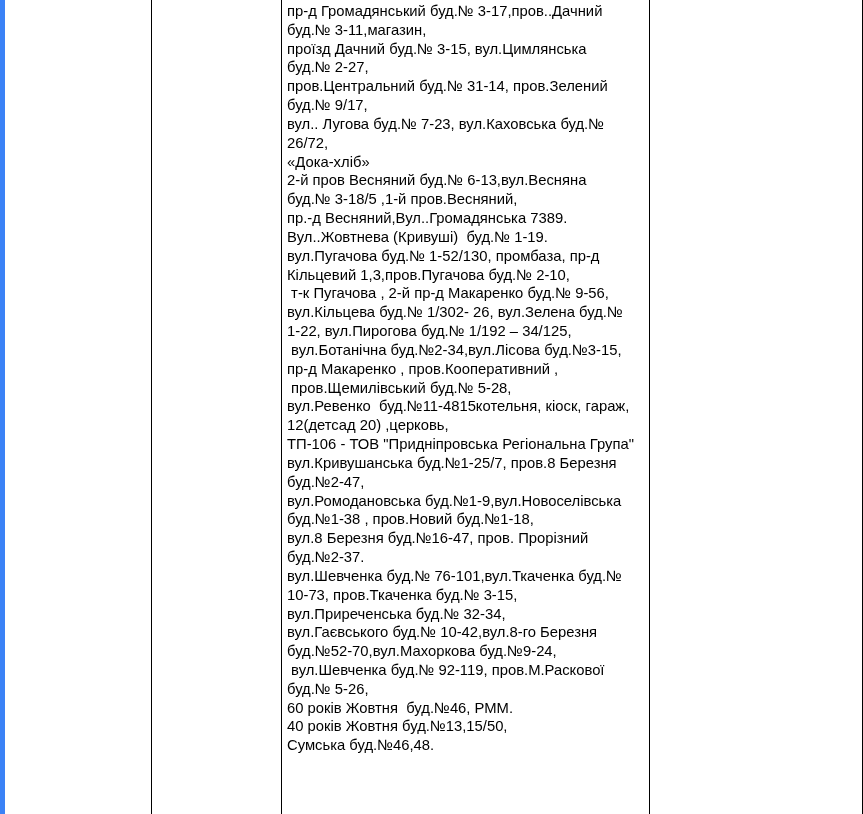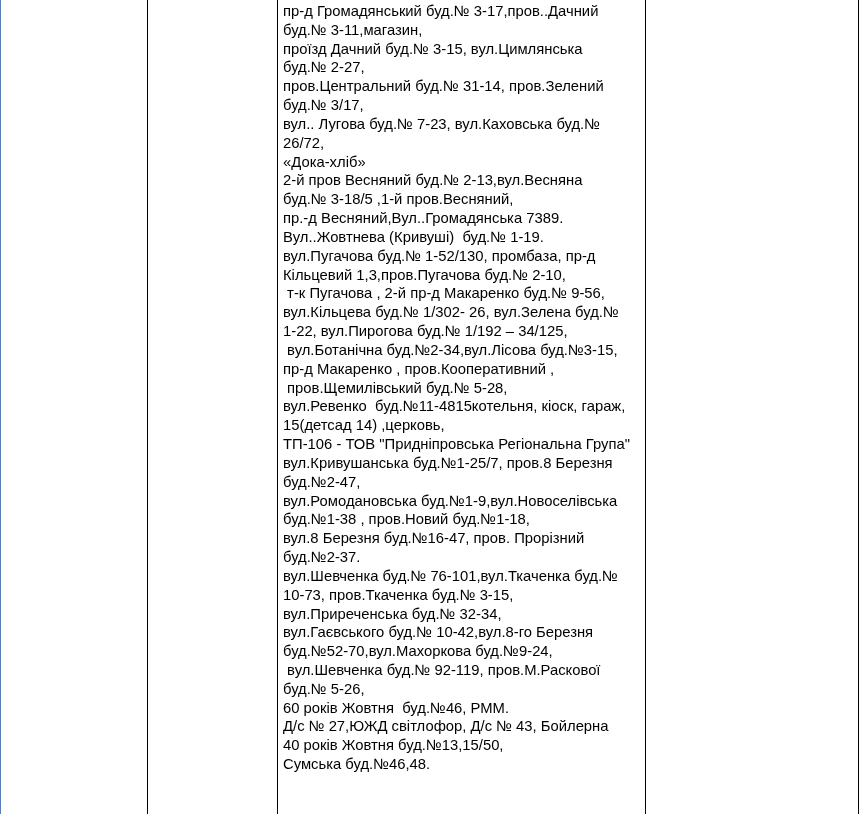--- a/index.html
+++ b/index.html
@@ -13,21 +13,21 @@
     height: 814px;
     overflow: hidden;
     background: #ffffff;
     font-family: "Liberation Sans", "DejaVu Sans", sans-serif;
     color: #000000;
   }
   .table {
     display: flex;
     width: 858px;
     height: 814px;
-    border-left: 1px solid #3b82f6;
+    border-left: 5px solid #3b82f6;
   }
   .cell {
     box-sizing: border-box;
     border-right: 1px solid #000000;
     height: 814px;
     overflow: hidden;
   }
   .cell.c1 { width: 147px; }
   .cell.c2 { width: 130px; }
   .cell.c3 { width: 368px; padding: 2px 3px 0 5px; }
@@ -46,53 +46,52 @@
   <div class="table">
     <div class="cell c1"></div>
     <div class="cell c2"></div>
     <div class="cell c3">
       <div class="lines">
           <div class="line">пр-д Громадянський буд.№ 3-17,пров..Дачний</div>
           <div class="line">буд.№ 3-11,магазин,</div>
           <div class="line">проїзд Дачний буд.№ 3-15, вул.Цимлянська</div>
           <div class="line">буд.№ 2-27,</div>
           <div class="line">пров.Центральний буд.№ 31-14, пров.Зелений</div>
-          <div class="line">буд.№ 3/17,</div>
+          <div class="line">буд.№ 9/17,</div>
           <div class="line">вул.. Лугова буд.№ 7-23, вул.Каховська буд.№</div>
           <div class="line">26/72,</div>
           <div class="line">«Дока-хліб»</div>
-          <div class="line">2-й пров Весняний буд.№ 2-13,вул.Весняна</div>
+          <div class="line">2-й пров Весняний буд.№ 6-13,вул.Весняна</div>
           <div class="line">буд.№ 3-18/5 ,1-й пров.Весняний,</div>
           <div class="line">пр.-д Весняний,Вул..Громадянська 7389.</div>
           <div class="line">Вул..Жовтнева (Кривуші)  буд.№ 1-19.</div>
           <div class="line">вул.Пугачова буд.№ 1-52/130, промбаза, пр-д</div>
           <div class="line">Кільцевий 1,3,пров.Пугачова буд.№ 2-10,</div>
           <div class="line"> т-к Пугачова , 2-й пр-д Макаренко буд.№ 9-56,</div>
           <div class="line">вул.Кільцева буд.№ 1/302- 26, вул.Зелена буд.№</div>
           <div class="line">1-22, вул.Пирогова буд.№ 1/192 – 34/125,</div>
           <div class="line"> вул.Ботанічна буд.№2-34,вул.Лісова буд.№3-15,</div>
           <div class="line">пр-д Макаренко , пров.Кооперативний ,</div>
           <div class="line"> пров.Щемилівський буд.№ 5-28,</div>
           <div class="line">вул.Ревенко  буд.№11-4815котельня, кіоск, гараж,</div>
-          <div class="line">15(детсад 14) ,церковь,</div>
+          <div class="line">12(детсад 20) ,церковь,</div>
           <div class="line">ТП-106 - ТОВ "Придніпровська Регіональна Група"</div>
           <div class="line">вул.Кривушанська буд.№1-25/7, пров.8 Березня</div>
           <div class="line">буд.№2-47,</div>
           <div class="line">вул.Ромодановська буд.№1-9,вул.Новоселівська</div>
           <div class="line">буд.№1-38 , пров.Новий буд.№1-18,</div>
           <div class="line">вул.8 Березня буд.№16-47, пров. Прорізний</div>
           <div class="line">буд.№2-37.</div>
           <div class="line">вул.Шевченка буд.№ 76-101,вул.Ткаченка буд.№</div>
           <div class="line">10-73, пров.Ткаченка буд.№ 3-15,</div>
           <div class="line">вул.Приреченська буд.№ 32-34,</div>
           <div class="line">вул.Гаєвського буд.№ 10-42,вул.8-го Березня</div>
           <div class="line">буд.№52-70,вул.Махоркова буд.№9-24,</div>
           <div class="line"> вул.Шевченка буд.№ 92-119, пров.М.Раскової</div>
           <div class="line">буд.№ 5-26,</div>
           <div class="line">60 років Жовтня  буд.№46, РММ.</div>
-          <div class="line">Д/с № 27,ЮЖД світлофор, Д/с № 43, Бойлерна</div>
           <div class="line">40 років Жовтня буд.№13,15/50,</div>
           <div class="line">Сумська буд.№46,48.</div>
         </div>
     </div>
     <div class="cell c4"></div>
   </div>
 </div>
 
 </body></html>

